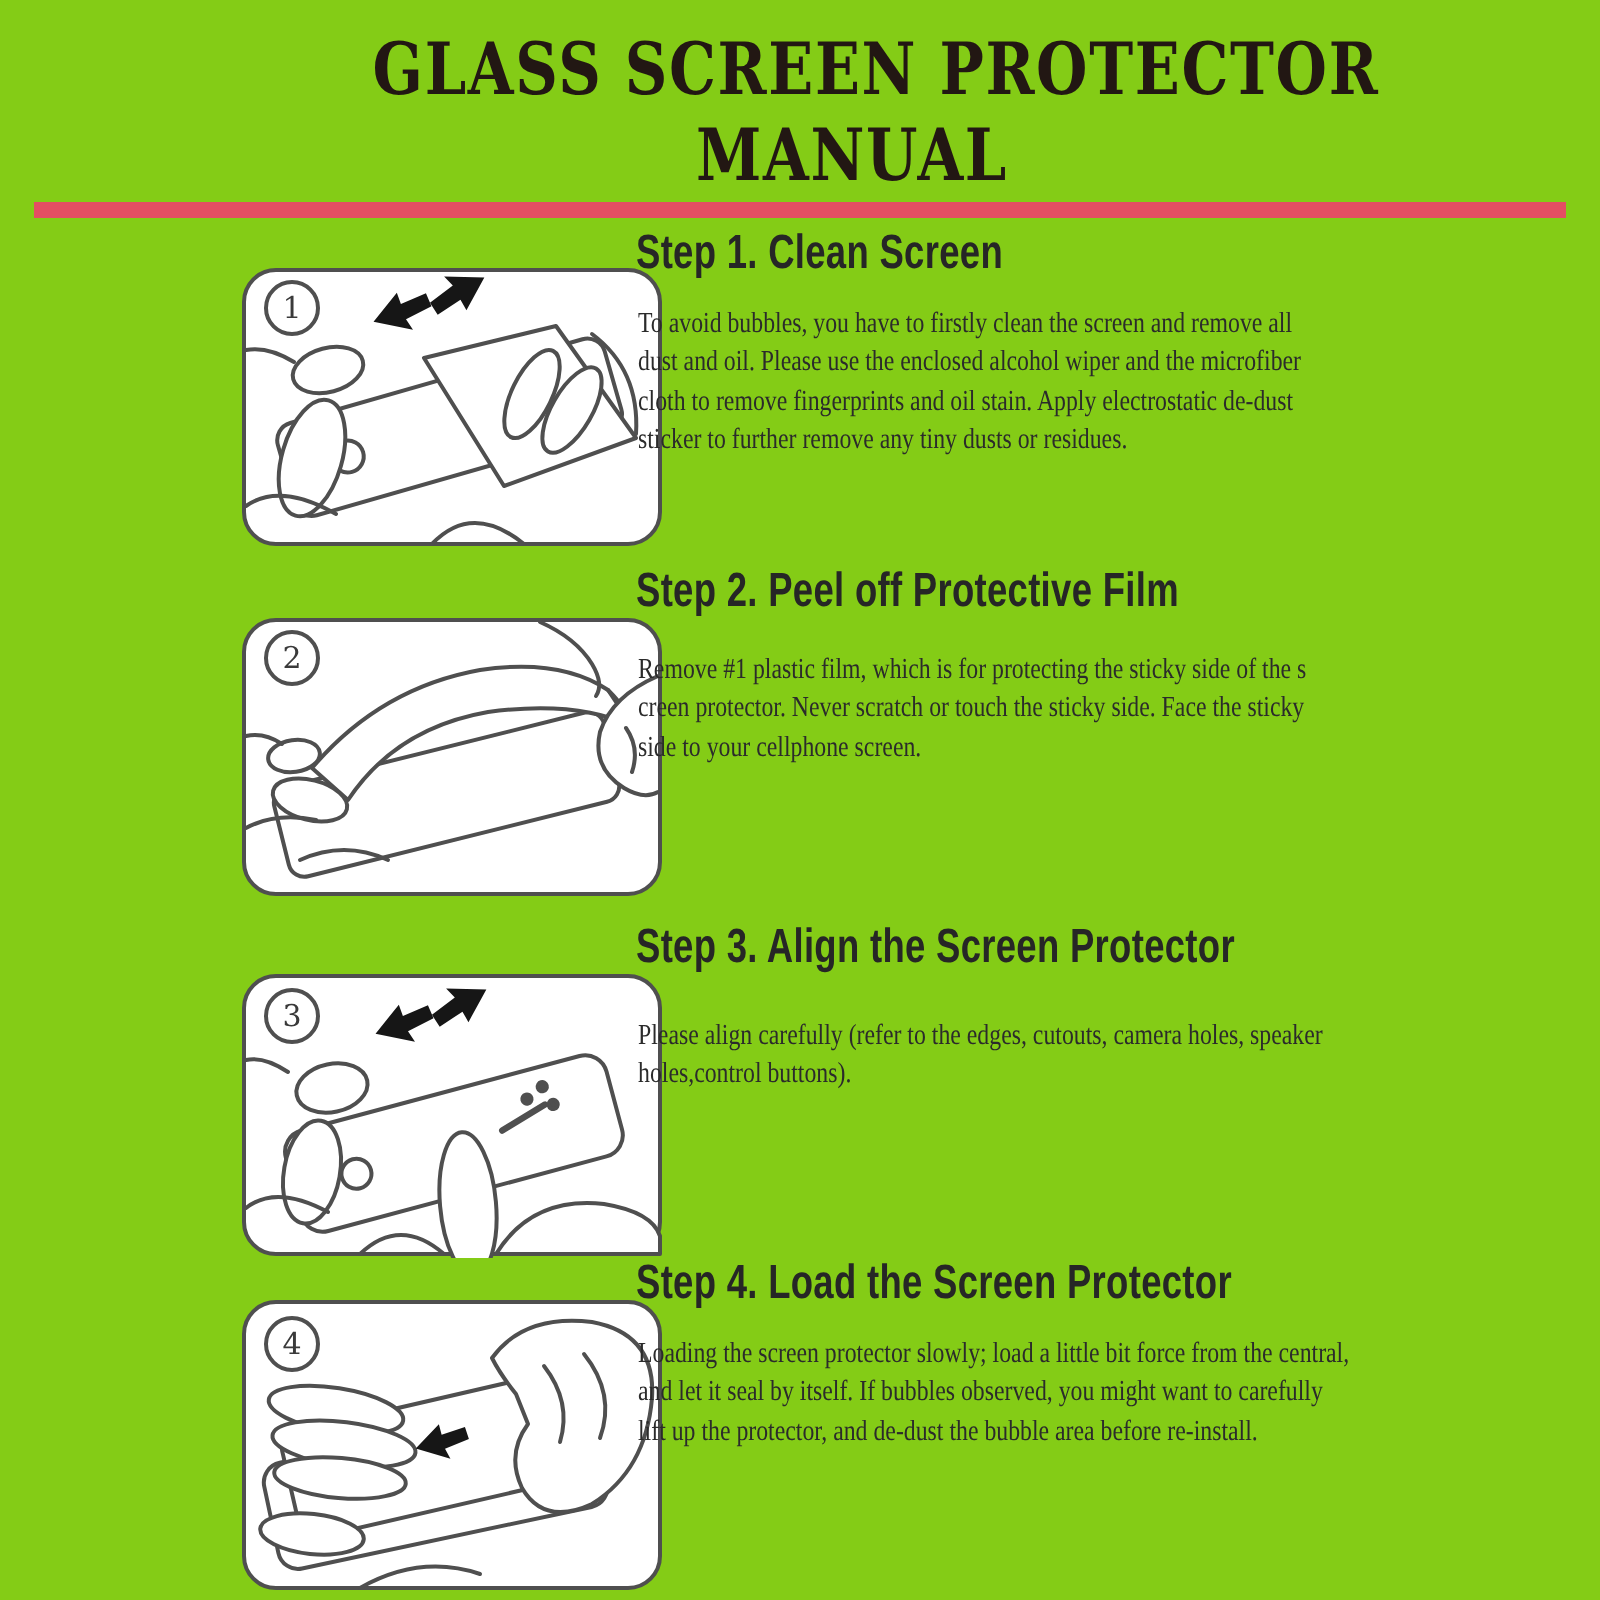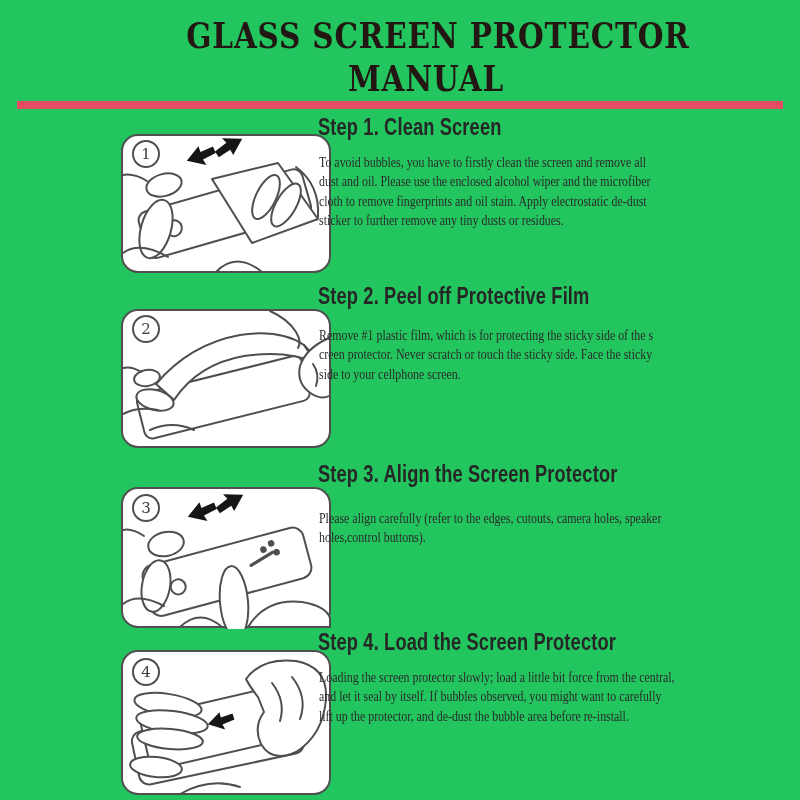--- a/index.html
+++ b/index.html
@@ -1,16 +1,16 @@
 <!DOCTYPE html>
 <html><head>
 <meta charset="utf-8">
 <style>
   html,body{margin:0;padding:0;background:#ffffff;}
-  .page{position:relative;width:800px;height:800px;background:#22c55e;overflow:hidden;
+  .page{position:relative;width:800px;height:800px;background:#84cc16;overflow:hidden;
         font-family:"Liberation Sans",sans-serif;}
   .title-line{position:absolute;left:0;width:800px;text-align:center;
         font-family:"DejaVu Serif",serif;font-weight:bold;color:#221713;
         font-size:36px;letter-spacing:1px;white-space:pre;}
   .title-1{top:14px;transform:translateX(38px) scaleX(0.82);}
   .title-2{top:57px;transform:translateX(26px) scaleX(0.82);}
   .divider{position:absolute;left:17px;top:101px;width:766px;height:8px;background:#e44e62;}
   .fig{position:absolute;left:80px;width:212px;}
   .fig svg{display:block;width:100%;height:100%;}
   .fig-1{top:117px;height:141px;}

